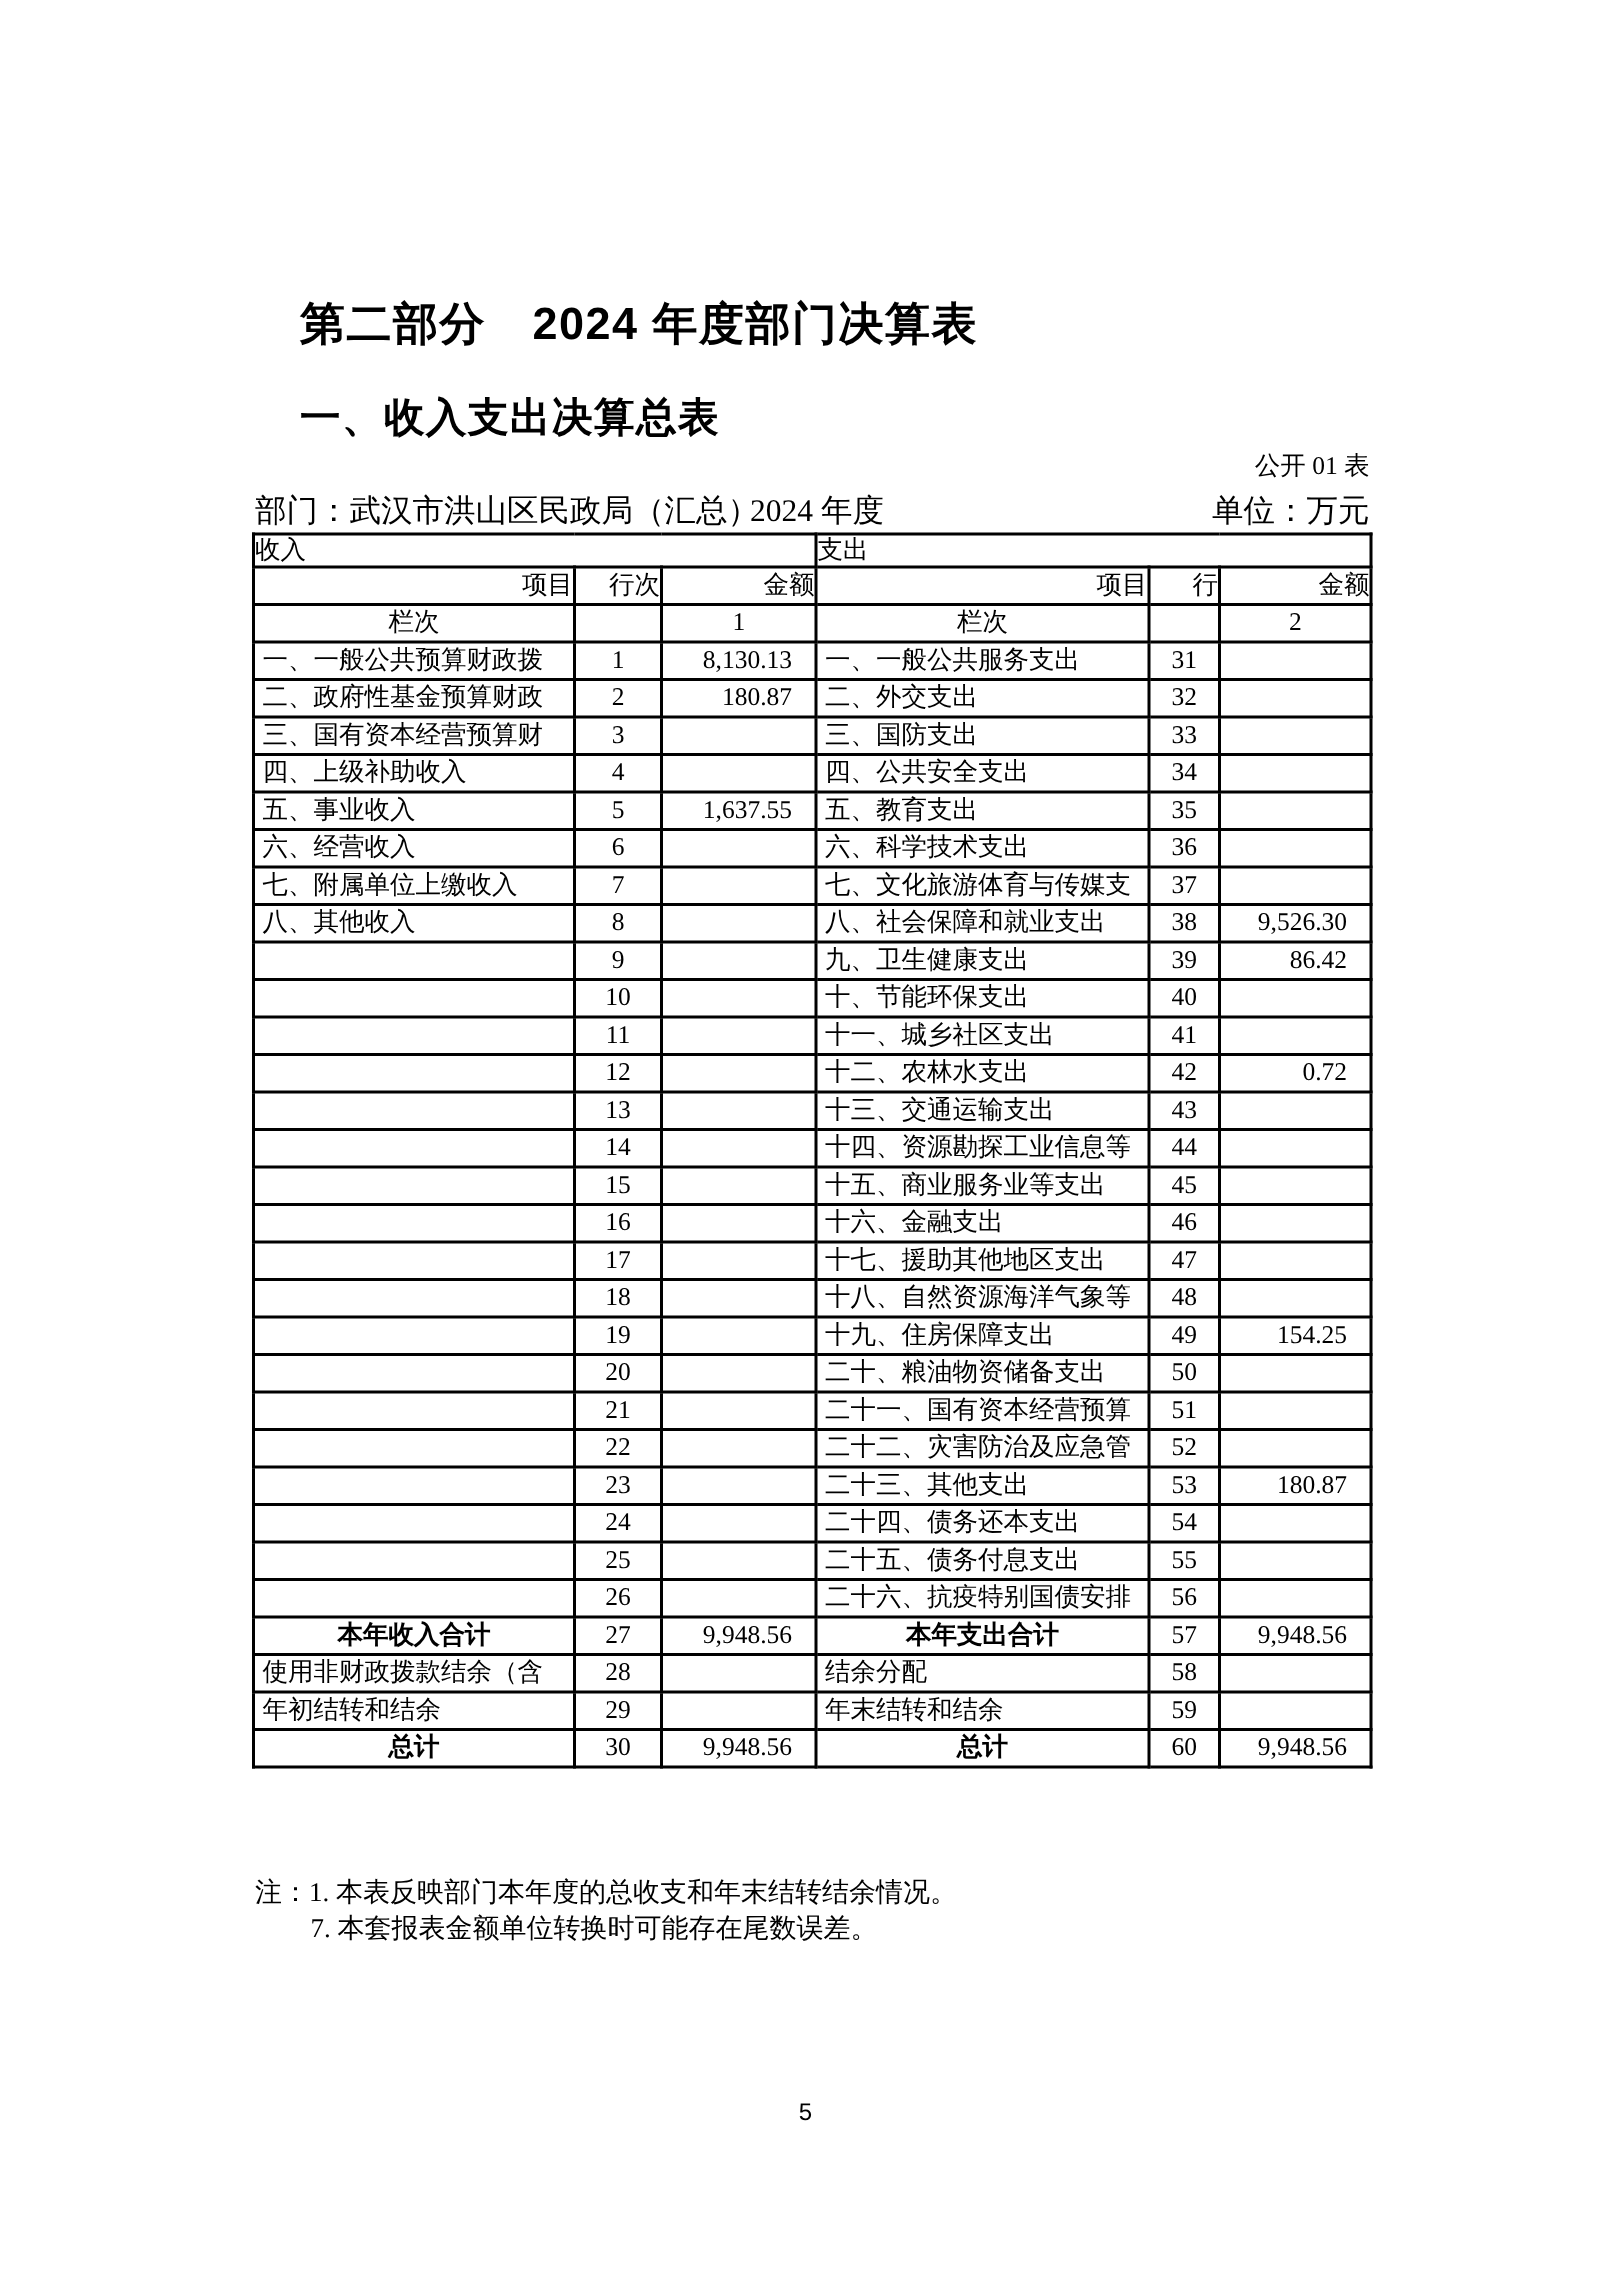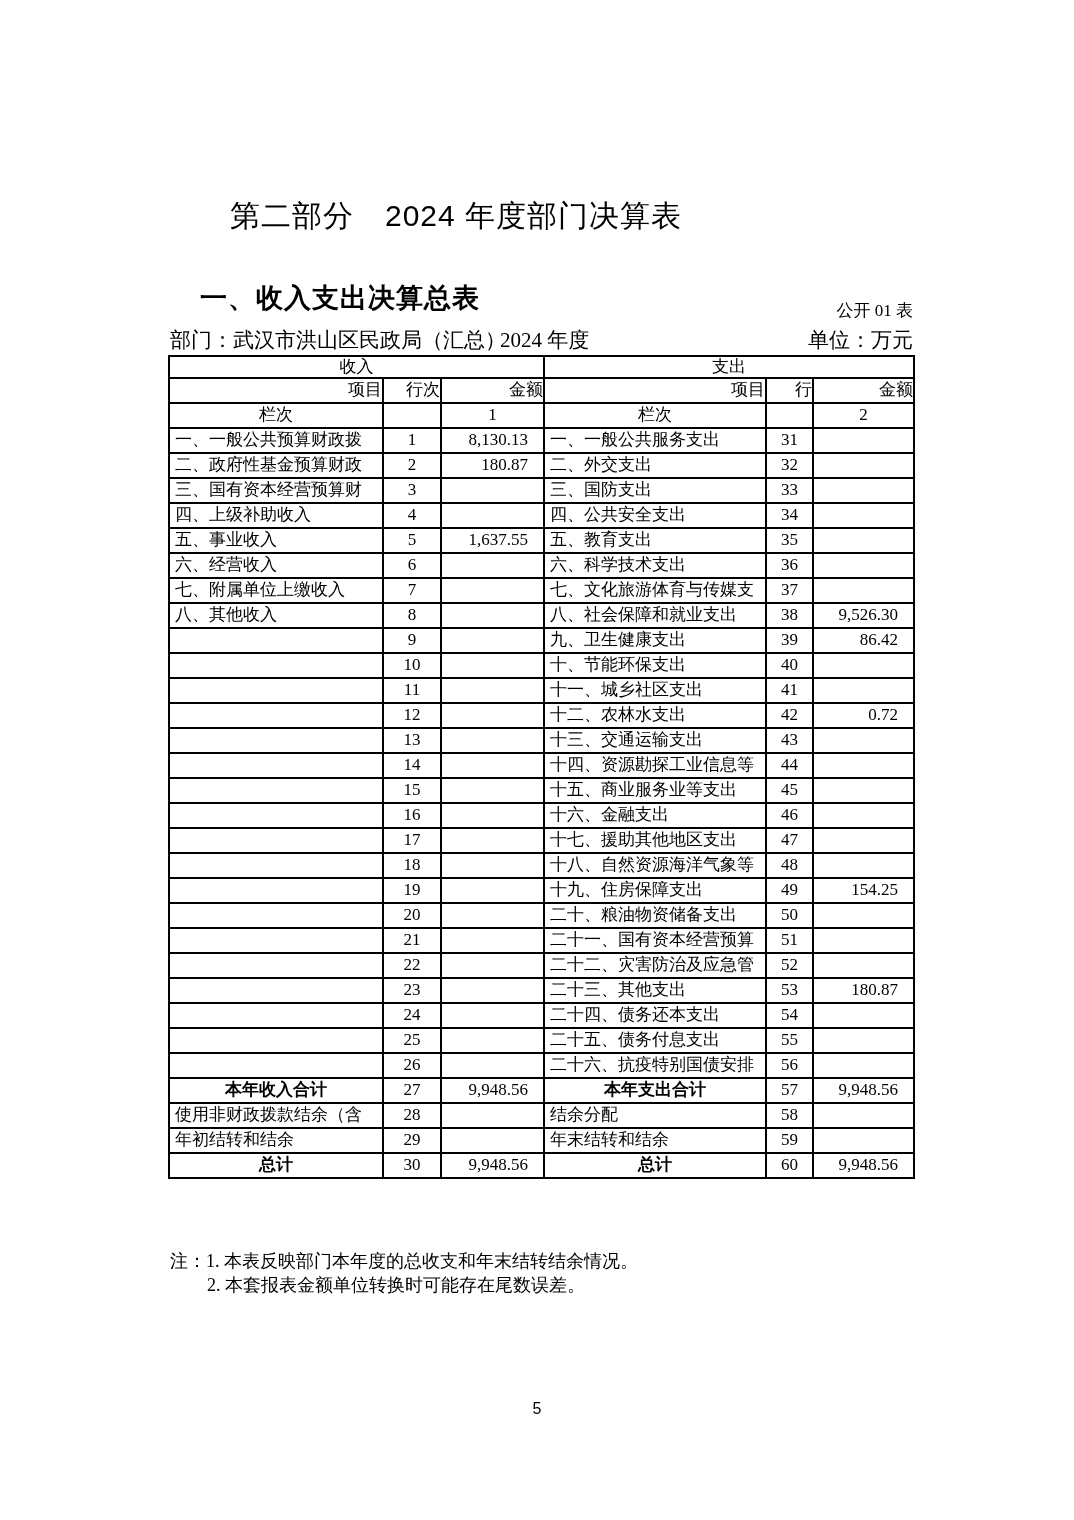--- a/index.html
+++ b/index.html
@@ -9,28 +9,27 @@
     width:1074px; height:1520px;
     margin:0 auto;
     background:#ffffff;
     color:#000;
     font-family:"Liberation Serif","DejaVu Serif",serif;
     overflow:hidden;
   }
   .part-title {
     position:absolute; left:200px; top:196px;
     font-family:"Liberation Sans","DejaVu Sans",sans-serif;
-    font-weight:normal; font-size:30px; letter-spacing:1px;
+    font-weight:bold; font-size:30px; letter-spacing:1px;
     white-space:pre;
-    margin-left:30px;
   }
   .section-title {
     position:absolute; left:200px; top:260px;
     font-family:"Liberation Sans","DejaVu Sans",sans-serif;
-    font-weight:bold; font-size:27px; letter-spacing:1px;margin-top:20px;
+    font-weight:bold; font-size:27px; letter-spacing:1px;
   }
   .table-tag {
     position:absolute; right:161px; top:299px;
     font-size:17px;
     margin-left:20px;
   }
   .meta-line {
     position:absolute; left:168px; top:326px; width:745px; height:22px;
     font-size:21px;
   }
@@ -43,21 +42,21 @@
     border-collapse:collapse; table-layout:fixed;
     font-size:17px;
   }
   table.main th, table.main td {
     border:2px solid #000;
     font-weight:normal;
     white-space:nowrap; overflow:hidden;
     line-height:1.1;
     vertical-align:middle;
   }
-  thead tr.grp th { height:22px; text-align:center; }
+  thead tr.grp th { height:22px; text-align:left; }
   thead tr.cols th { height:25px; text-align:right; }
   thead tr.lan td { height:25px; text-align:center; }
   tbody td { height:25px; }
   td.item { text-align:left; padding-left:5px; }
   td.line { text-align:center; }
   td.amt  { text-align:right; padding-right:15px; }
   tr.total-row td.item { font-weight:bold; text-align:center; padding-left:0; }
 
   .notes {
     position:absolute; left:170px; top:1250px; width:745px;
@@ -387,17 +386,17 @@
     <td class="amt">9,948.56</td>
     <td class="item">总计</td>
     <td class="line">60</td>
     <td class="amt">9,948.56</td>
   </tr>
 </tbody>
   </table>
 
   <div class="notes">
     <div class="note1">注：1. 本表反映部门本年度的总收支和年末结转结余情况。</div>
-    <div class="note2">2. 本套报表金额单位转换时可能存在尾数误差。</div>
+    <div class="note2">7. 本套报表金额单位转换时可能存在尾数误差。</div>
   </div>
 
   <div class="pagenum">5</div>
 </div>
 
 </body></html>

